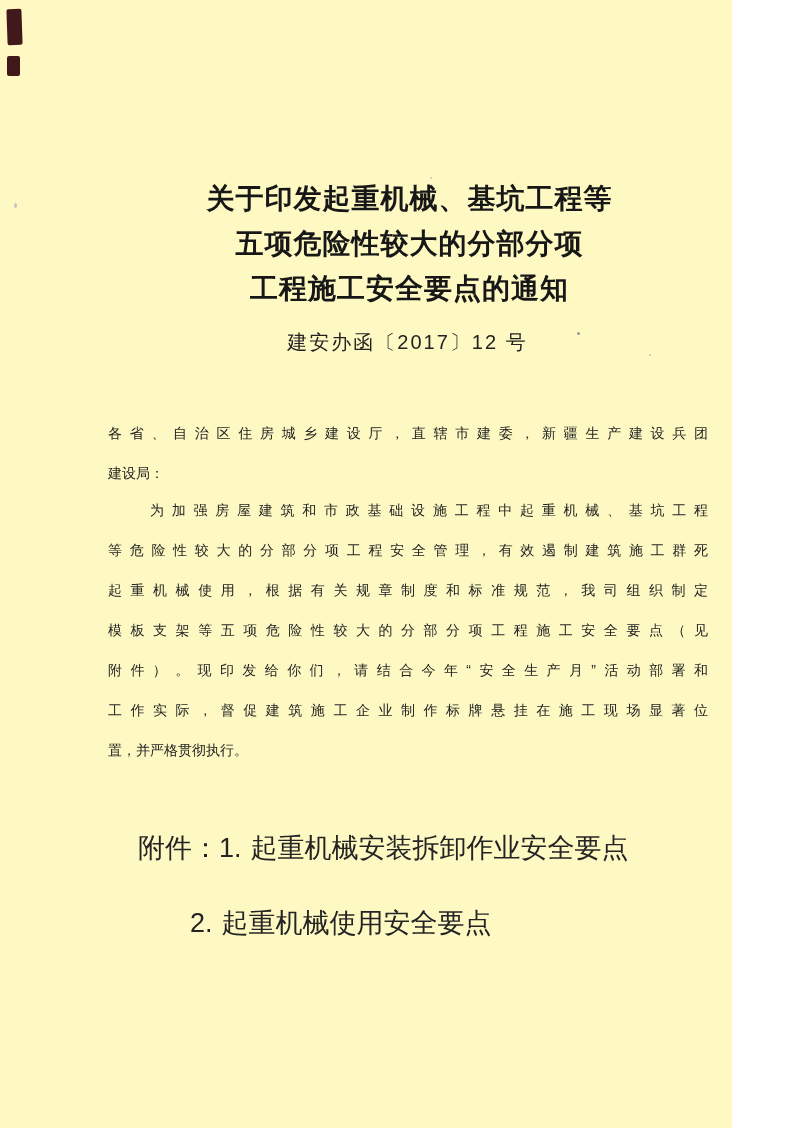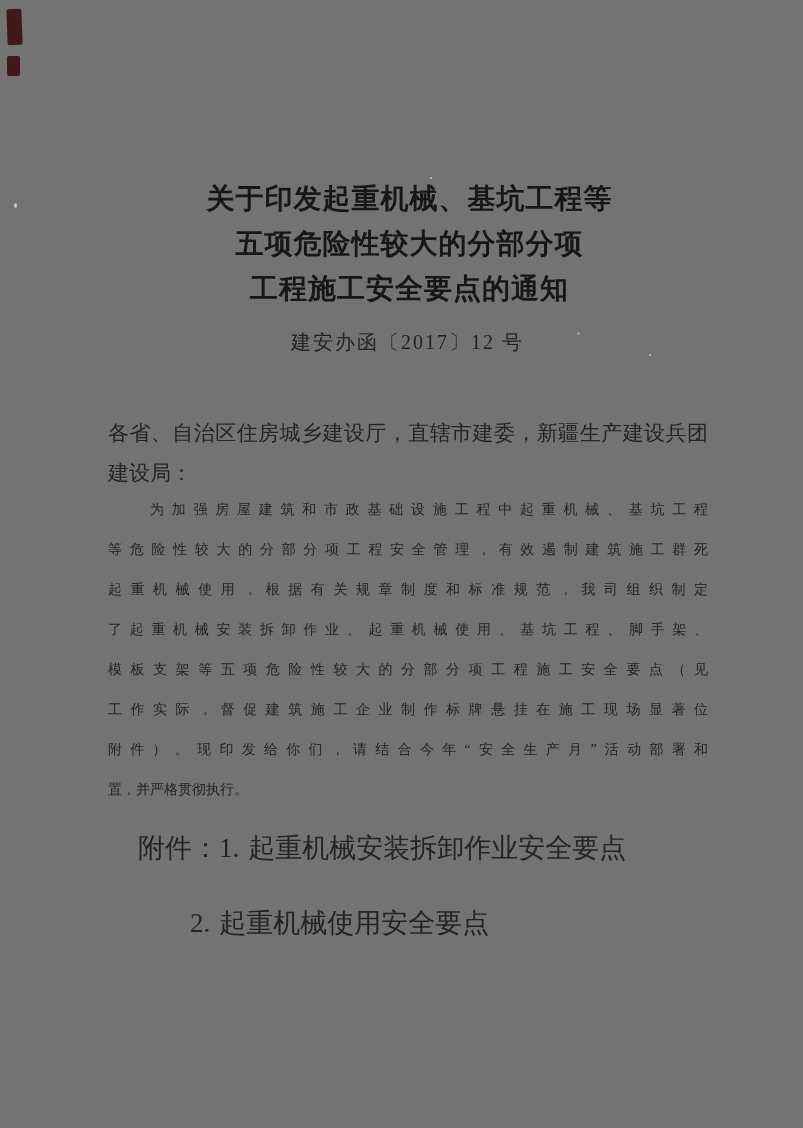--- a/index.html
+++ b/index.html
@@ -2,25 +2,25 @@
 <html><head>
 <meta charset="utf-8">
 <style>
   html, body {
     margin: 0;
     padding: 0;
     background: #ffffff;
   }
   .page {
     position: relative;
-    width: 803px;
+    width: 732px;
     height: 1128px;
-    background: #737373;
+    background: #fef9c3;
     overflow: hidden;
-    font-family: Liberation Serif, serif;
+    font-family: Liberation Sans, sans-serif;
     color: #242424;
   }
   
   .scan-mark {
     position: absolute;
     background: #42191a;
     border-radius: 2px;
   }
   .mark1 { left: 7px;  top: 9px;  width: 15px; height: 36px; transform: rotate(-2deg); }
   .mark2 { left: 7px;  top: 56px; width: 13px; height: 20px; }
@@ -49,21 +49,21 @@
     text-align: center;
     font-size: 20px;
     letter-spacing: 2px;
     color: #222222;
   }
   .salutation {
     position: absolute;
     top: 413px;
     left: 108px;
     width: 600px;
-    font-size: 21px;
+    font-size: 14px;
     line-height: 40px;
   }
   .body-text {
     position: absolute;
     top: 490px;
     left: 108px;
     width: 600px;
     font-size: 14px;
     line-height: 40px;
   }
@@ -106,24 +106,23 @@
 
   <div class="salutation">
     <div class="line just">各省、自治区住房城乡建设厅，直辖市建委，新疆生产建设兵团</div>
     <div class="line">建设局：</div>
   </div>
 
   <div class="body-text">
     <div class="line just indent">为加强房屋建筑和市政基础设施工程中起重机械、基坑工程</div>
     <div class="line just">等危险性较大的分部分项工程安全管理，有效遏制建筑施工群死</div>
     <div class="line just">起重机械使用，根据有关规章制度和标准规范，我司组织制定</div>
-    <div class="line just">了起重机械安装拆卸作业、起重机械使用、基坑工程、脚手架、</div>
     <div class="line just">模板支架等五项危险性较大的分部分项工程施工安全要点（见</div>
+    <div class="line just">附件）。现印发给你们，请结合今年“安全生产月”活动部署和</div>
     <div class="line just">工作实际，督促建筑施工企业制作标牌悬挂在施工现场显著位</div>
-    <div class="line just">附件）。现印发给你们，请结合今年“安全生产月”活动部署和</div>
     <div class="line">置，并严格贯彻执行。</div>
   </div>
 
   <div class="attachments">
     <div class="att-line">
       <span class="att-label">附件：</span><span class="att-num">1.</span><span class="att-text">起重机械安装拆卸作业安全要点</span>
     </div>
     <div class="att-line cont">
       <span class="att-num">2.</span><span class="att-text">起重机械使用安全要点</span>
     </div>

